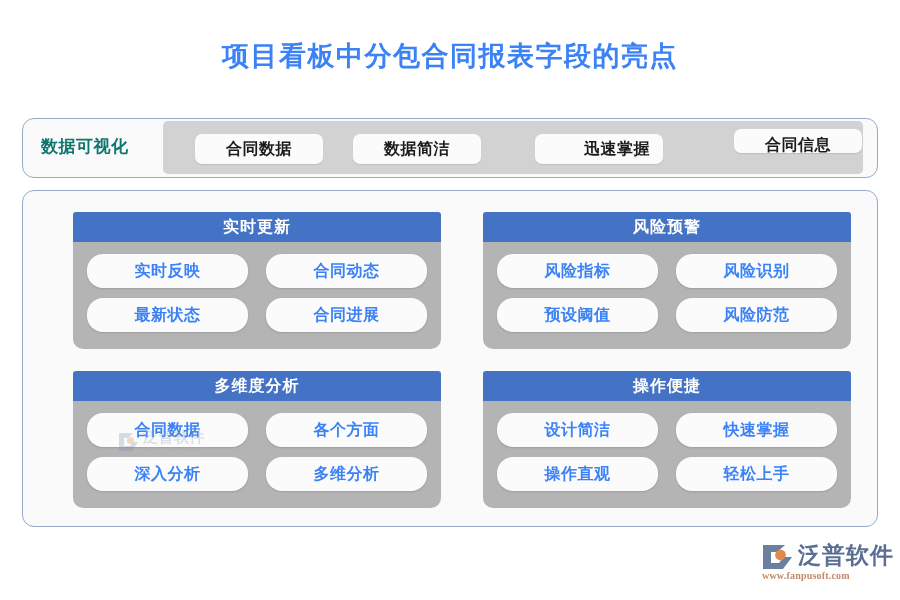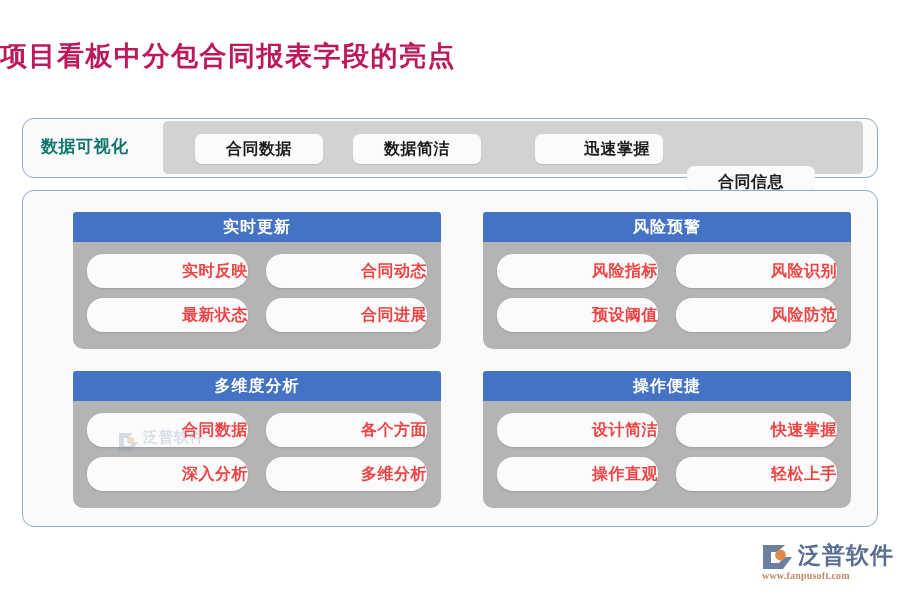--- a/index.html
+++ b/index.html
@@ -22,24 +22,24 @@
     height: 600px;
     box-sizing: border-box;
   }
 
   
   .page-title {
     position: absolute;
     left: 0;
     top: 38px;
     width: 900px;
-    text-align: left;
+    text-align: center;
     font-size: 27px;
     font-weight: bold;
-    color: #be185d;
+    color: #3b82f6;
     letter-spacing: 1.5px;
     white-space: nowrap;
   }
 
   
   .outer-card {
     position: absolute;
     box-sizing: border-box;
     background: #fafafa;
     border: 1.6px solid #93a9c6;
@@ -94,21 +94,21 @@
     font-weight: bold;
     color: #1b1b1b;
     letter-spacing: 0.5px;
     white-space: nowrap;
     box-shadow: 0 1px 1px rgba(0,0,0,0.10);
   }
 
   .top-chip.c0 { left: 32px;  top: 13px; width: 128px; height: 30px; line-height: 30px; }
   .top-chip.c1 { left: 190px; top: 13px; width: 128px; height: 30px; line-height: 30px; }
   .top-chip.c2 { left: 372px; top: 13px; width: 128px; height: 30px; line-height: 30px; padding-left: 36px; }
-  .top-chip.c3 { left: 524px; top: 8px;  width: 128px; height: 24px; line-height: 32px; margin-top: 37px; }
+  .top-chip.c3 { left: 571px; top: 8px;  width: 128px; height: 24px; line-height: 32px; }
 
   
   .panel {
     position: absolute;
     box-sizing: border-box;
     width: 368px;
     height: 137px;
     margin-left: 20px;
   }
   #panel-0 { left: 30px;  top: 21px; }
@@ -145,24 +145,24 @@
     display: grid;
     grid-template-columns: 1fr 1fr;
     grid-template-rows: 34px 34px;
     column-gap: 18px;
     row-gap: 10px;
   }
 
   .panel-chip {
     background: #fbfbfb;
     border-radius: 16px;
-    text-align: right;
+    text-align: center;
     font-size: 16px;
     font-weight: bold;
-    color: #ef4444;
+    color: #3b82f6;
     letter-spacing: 0.5px;
     line-height: 34px;
     white-space: nowrap;
     box-shadow: 0 1px 2px rgba(0,0,0,0.13);
     position: relative;
     z-index: 2;
   }
 
   
   .watermark {

